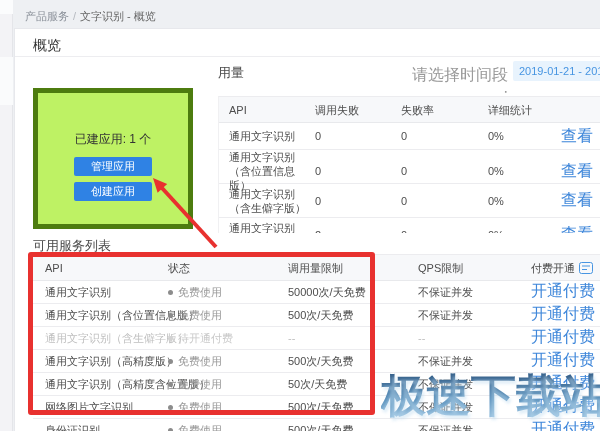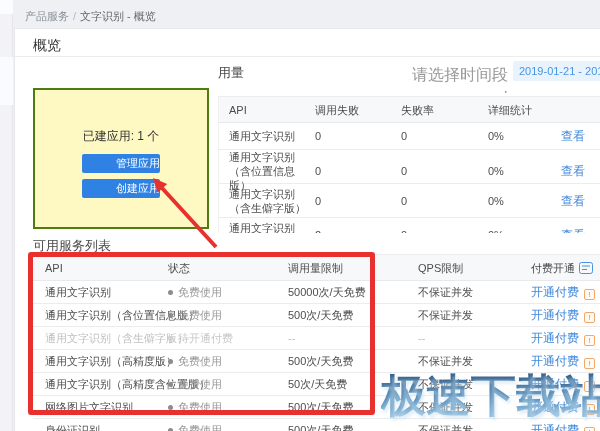--- a/index.html
+++ b/index.html
@@ -22,23 +22,23 @@
   .breadcrumb .cur { color:#666;text-align:right; }
 
   
   .card { position:absolute; left:14px; top:28px; width:586px; height:403px; background:#fff; border:1px solid #e7e8ec; border-right:none; border-bottom:none; }
   .page-title { position:absolute; left:33px; top:37px; font-size:14px; color:#333; }
   .title-divider { position:absolute; left:15px; top:56px; width:585px; height:1px; background:#ededf0; }
 
   .section-label { position:absolute; font-size:13px; color:#4a4a4a; }
 
   
-  .app-box { position:absolute; left:33px; top:88px; width:176px; height:141px; background:#fef9c3; border:2px solid #4d7c0f; text-align:center; }
+  .app-box { position:absolute; left:33px; top:88px; width:160px; height:141px; background:#bef264; border:5px solid #4d7c0f; text-align:center; }
   .app-created { margin-top:38px; font-size:12px; color:#333; }
-  .app-btn { display:block; width:78px; height:19px; margin:6px auto 0 auto; background:#2f82e4; color:#fff; border:none; border-radius:2px; font-size:11px; line-height:19px; font-family:inherit; cursor:pointer;text-align:right; }
+  .app-btn { display:block; width:78px; height:19px; margin:6px auto 0 auto; background:#2f82e4; color:#fff; border:none; border-radius:2px; font-size:11px; line-height:19px; font-family:inherit; cursor:pointer; }
   .app-btn.first { margin-top:9px; }
 
   
   .date-label { position:absolute; left:408px; top:65px; width:100px; text-align:right; font-size:16px; color:#999; }
   .date-input { position:absolute; left:513px; top:61px; width:112px; height:20px; background:#e8f3fd; color:#4795e2; font-size:11px; line-height:20px; padding:0 6px; border-radius:2px; white-space:nowrap; }
 
   
   .tbl { position:absolute; background:#fff; overflow:hidden; }
   .trow { display:grid; align-items:center; border-bottom:1px solid #ececef; }
   .thead { background:#f7f8fa; color:#666; border-bottom:1px solid #e8e9ec; }
@@ -53,21 +53,21 @@
   .usage-tbl .cell { padding-left:8px; }
   .usage-tbl .cell.api { padding-left:10px; }
 
   
   .svc-tbl { left:33px; top:254px; width:580px; height:180px; border-top:1px solid #ececef; }
   .svc-tbl .trow { grid-template-columns:123px 120px 130px 105px 102px; }
   .svc-tbl .thead { height:26px; }
   .svc-tbl .srow { height:23px; }
   .svc-tbl .cell { padding-left:12px; white-space:nowrap; }
 
-  .link { color:#3f87da; font-size:12px; cursor:pointer; text-decoration:none; }
+  .link { color:#3f87da; font-size:16px; cursor:pointer; text-decoration:none; }
   .status-dot { display:inline-block; width:5px; height:5px; border-radius:50%; background:#8c8c8c; margin-right:5px; vertical-align:1px; }
   .status-txt { color:#999; }
   .pending .status-dot { background:#d2d2d2; }
   .pending .status-txt { color:#c9c9c9; }
   .pending .cell { color:#bfbfbf; }
 
   .promo-box { display:inline-block; width:11px; height:11px; margin-left:5px; border:1px solid #f3a868; border-radius:2px; color:#ef8a1f; font-size:8px; line-height:9px; text-align:center; background:#fffaf4; vertical-align:-1px; }
   .billing-icon { vertical-align:-2px; margin-left:4px; }
 
   

